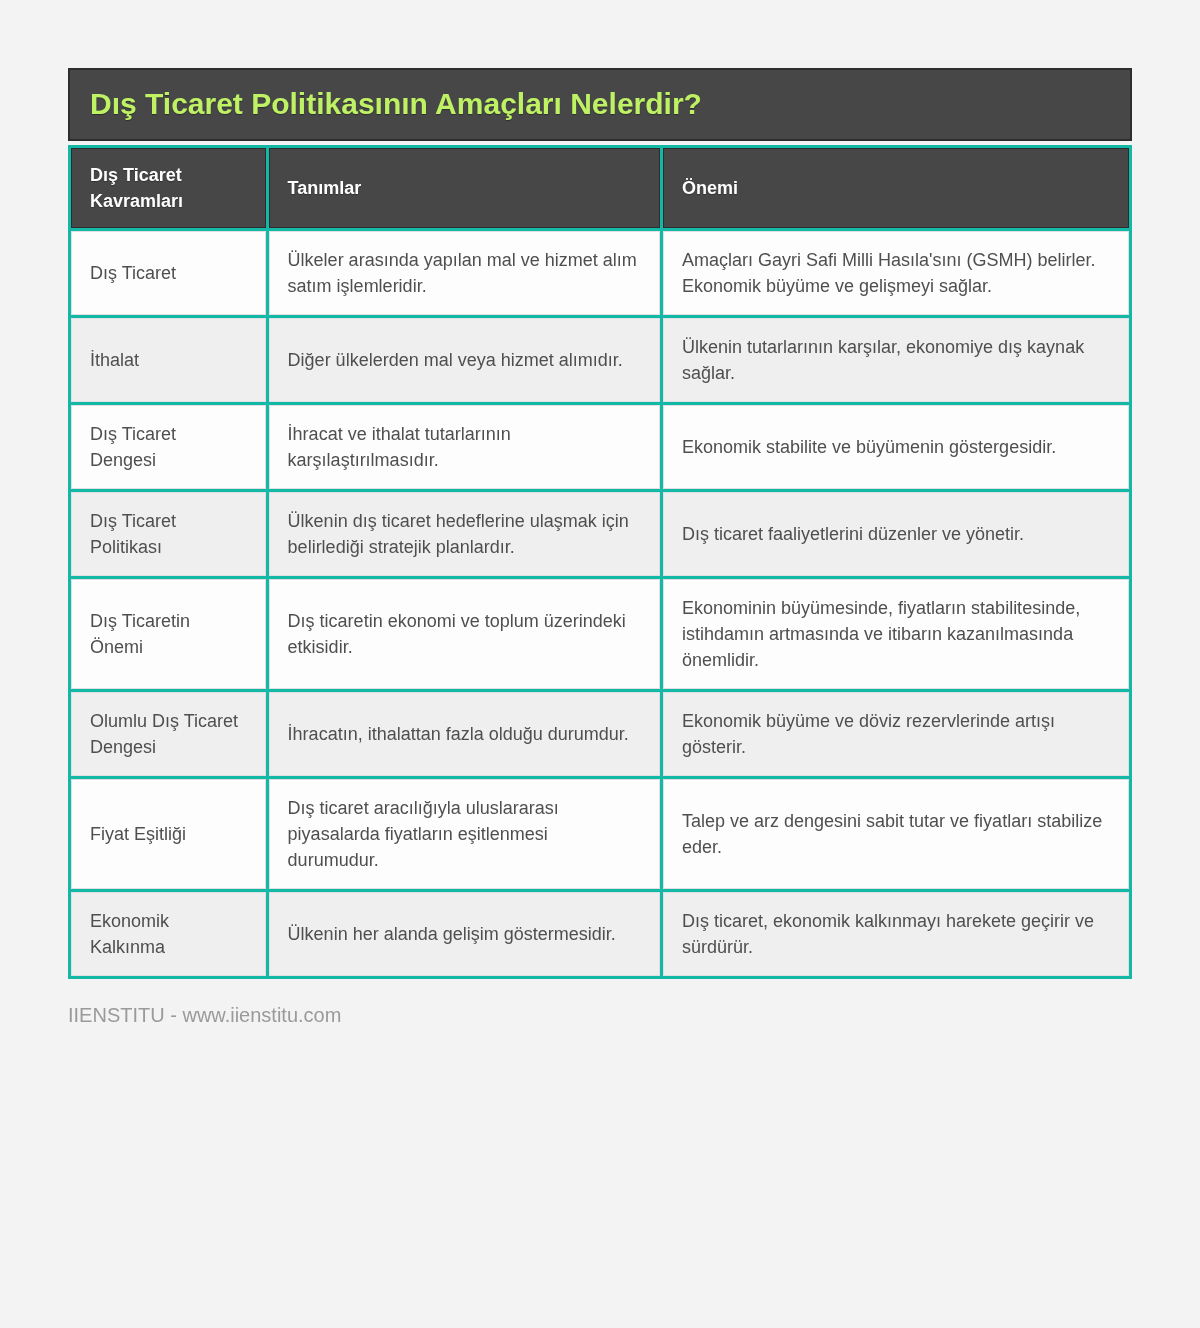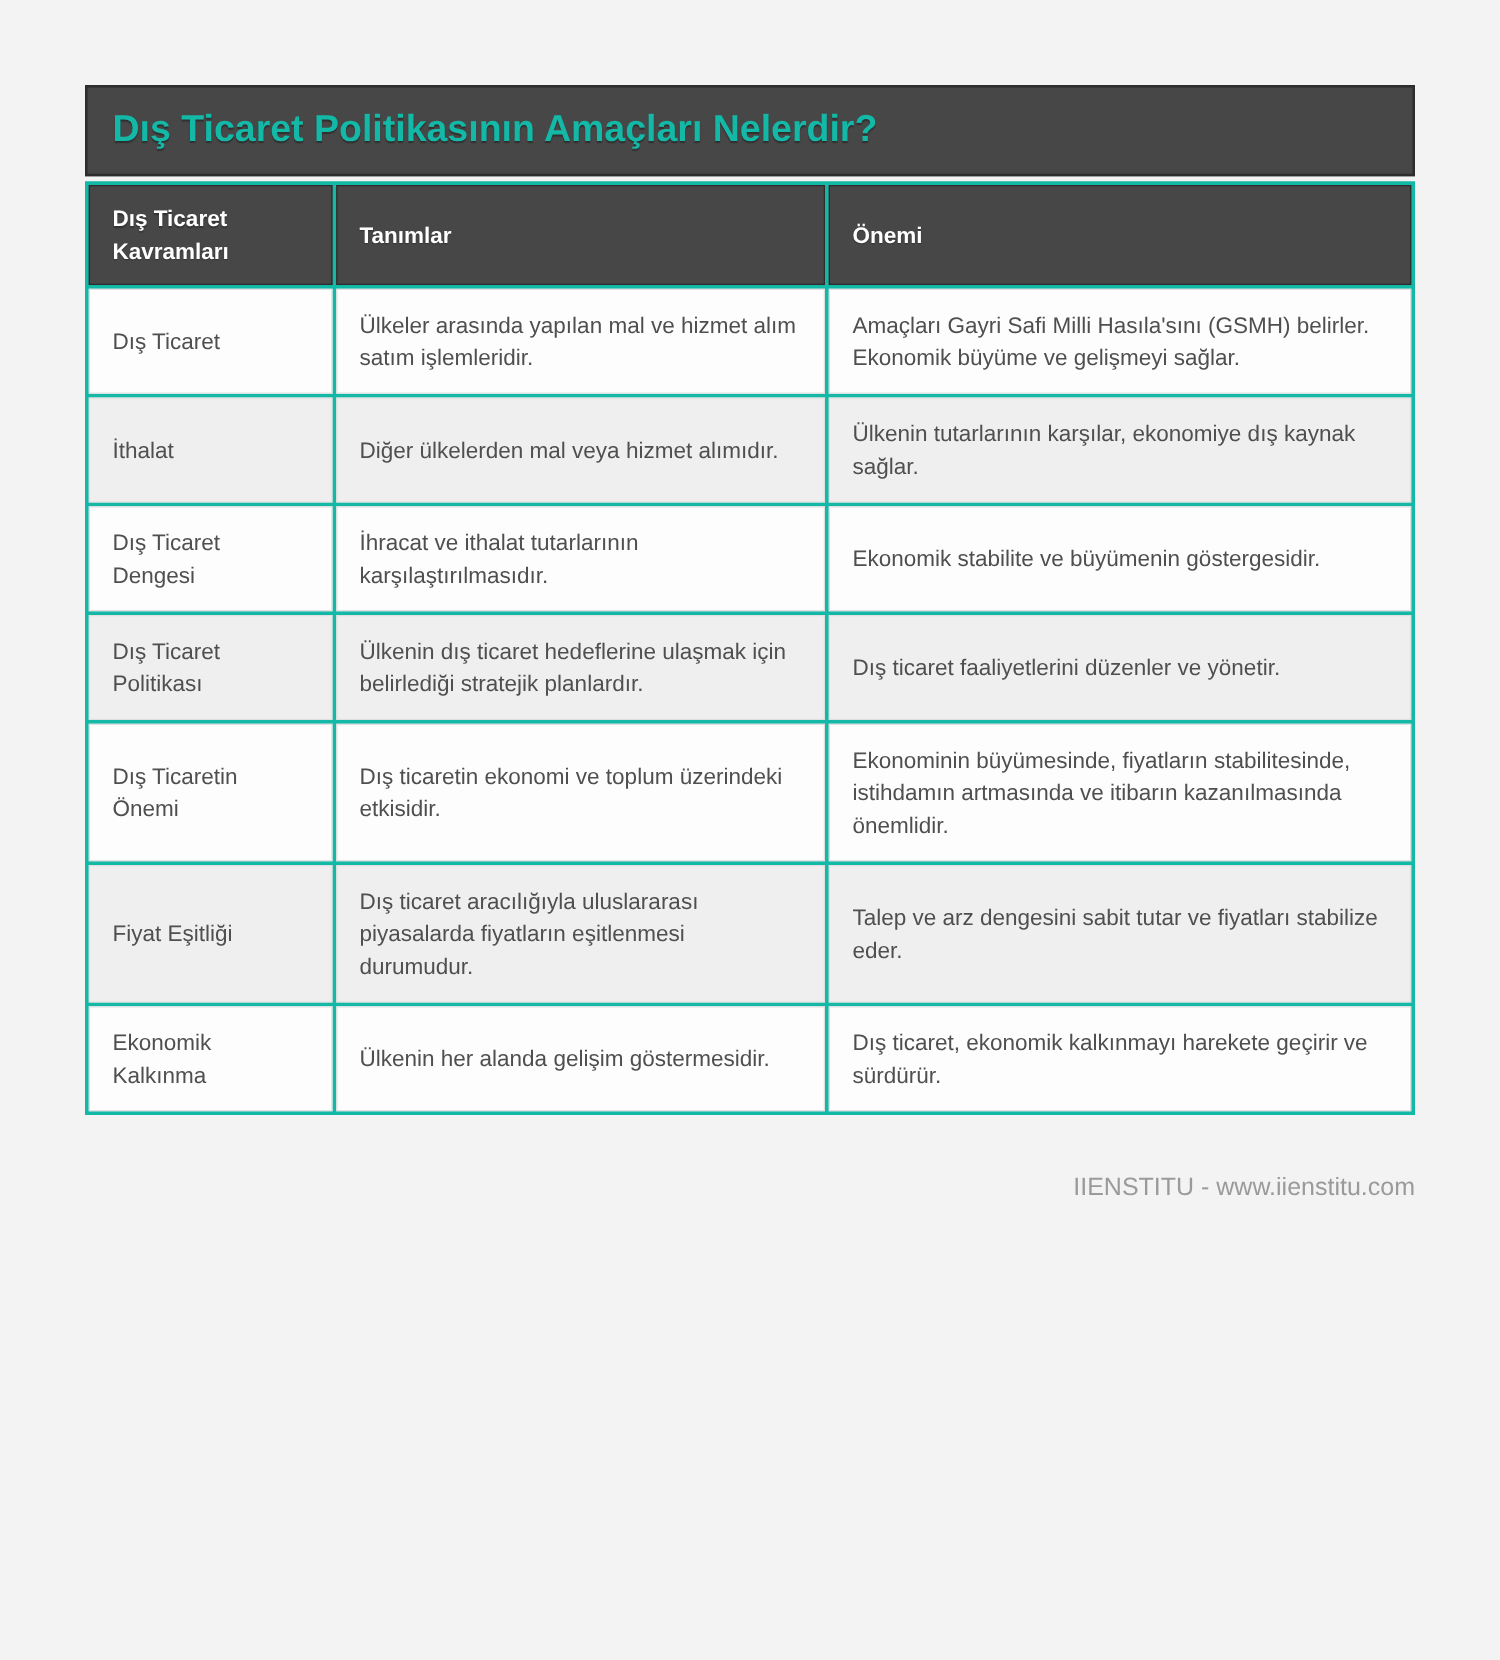--- a/index.html
+++ b/index.html
@@ -17,21 +17,21 @@
   }
 
   .title-bar {
     background: var(--header-bg, #474747);
     border: 2px solid var(--header-border, #2d2d2d);
     padding: 16px 20px 17px 20px;
     margin-bottom: 4px;
   }
 
   .title-bar h1 {
-    color: #14b8a6;
+    color: #bef264;
     font-size: 30px;
     font-weight: 700;
     line-height: 36px;
     text-shadow: 0 1px 1px rgba(0,0,0,0.35);
   }
 
   table.info-table {
     width: 100%;
     table-layout: fixed;
     border-collapse: separate;
@@ -63,23 +63,23 @@
     line-height: 26px;
     text-align: left;
     vertical-align: middle;
     padding: 15px 18px;
   }
 
   .info-table tbody tr:nth-child(odd) td  { background: var(--row-bg, #fdfdfd); }
   .info-table tbody tr:nth-child(even) td { background: var(--row-alt-bg, #efefef); }
 
   .footer-credit {
-    margin-top: 46px;
+    margin-top: 24px;
     padding-bottom: 50px;
-    text-align: right;
+    text-align: left;
     color: var(--footer-text, #9a9a9a);
     font-size: 20px;
     line-height: 24px;
   }
 </style>
 </head>
 <body>
 
 <div class="card">
 
@@ -120,20 +120,25 @@
           <td>Dış Ticaret Politikası</td>
           <td>Ülkenin dış ticaret hedeflerine ulaşmak için belirlediği stratejik planlardır.</td>
           <td>Dış ticaret faaliyetlerini düzenler ve yönetir.</td>
         </tr>
         <tr>
           <td>Dış Ticaretin Önemi</td>
           <td>Dış ticaretin ekonomi ve toplum üzerindeki etkisidir.</td>
           <td>Ekonominin büyümesinde, fiyatların stabilitesinde, istihdamın artmasında ve itibarın kazanılmasında önemlidir.</td>
         </tr>
         <tr>
+          <td>Olumlu Dış Ticaret Dengesi</td>
+          <td>İhracatın, ithalattan fazla olduğu durumdur.</td>
+          <td>Ekonomik büyüme ve döviz rezervlerinde artışı gösterir.</td>
+        </tr>
+        <tr>
           <td>Fiyat Eşitliği</td>
           <td>Dış ticaret aracılığıyla uluslararası piyasalarda fiyatların eşitlenmesi durumudur.</td>
           <td>Talep ve arz dengesini sabit tutar ve fiyatları stabilize eder.</td>
         </tr>
         <tr>
           <td>Ekonomik Kalkınma</td>
           <td>Ülkenin her alanda gelişim göstermesidir.</td>
           <td>Dış ticaret, ekonomik kalkınmayı harekete geçirir ve sürdürür.</td>
         </tr>
       </tbody>

